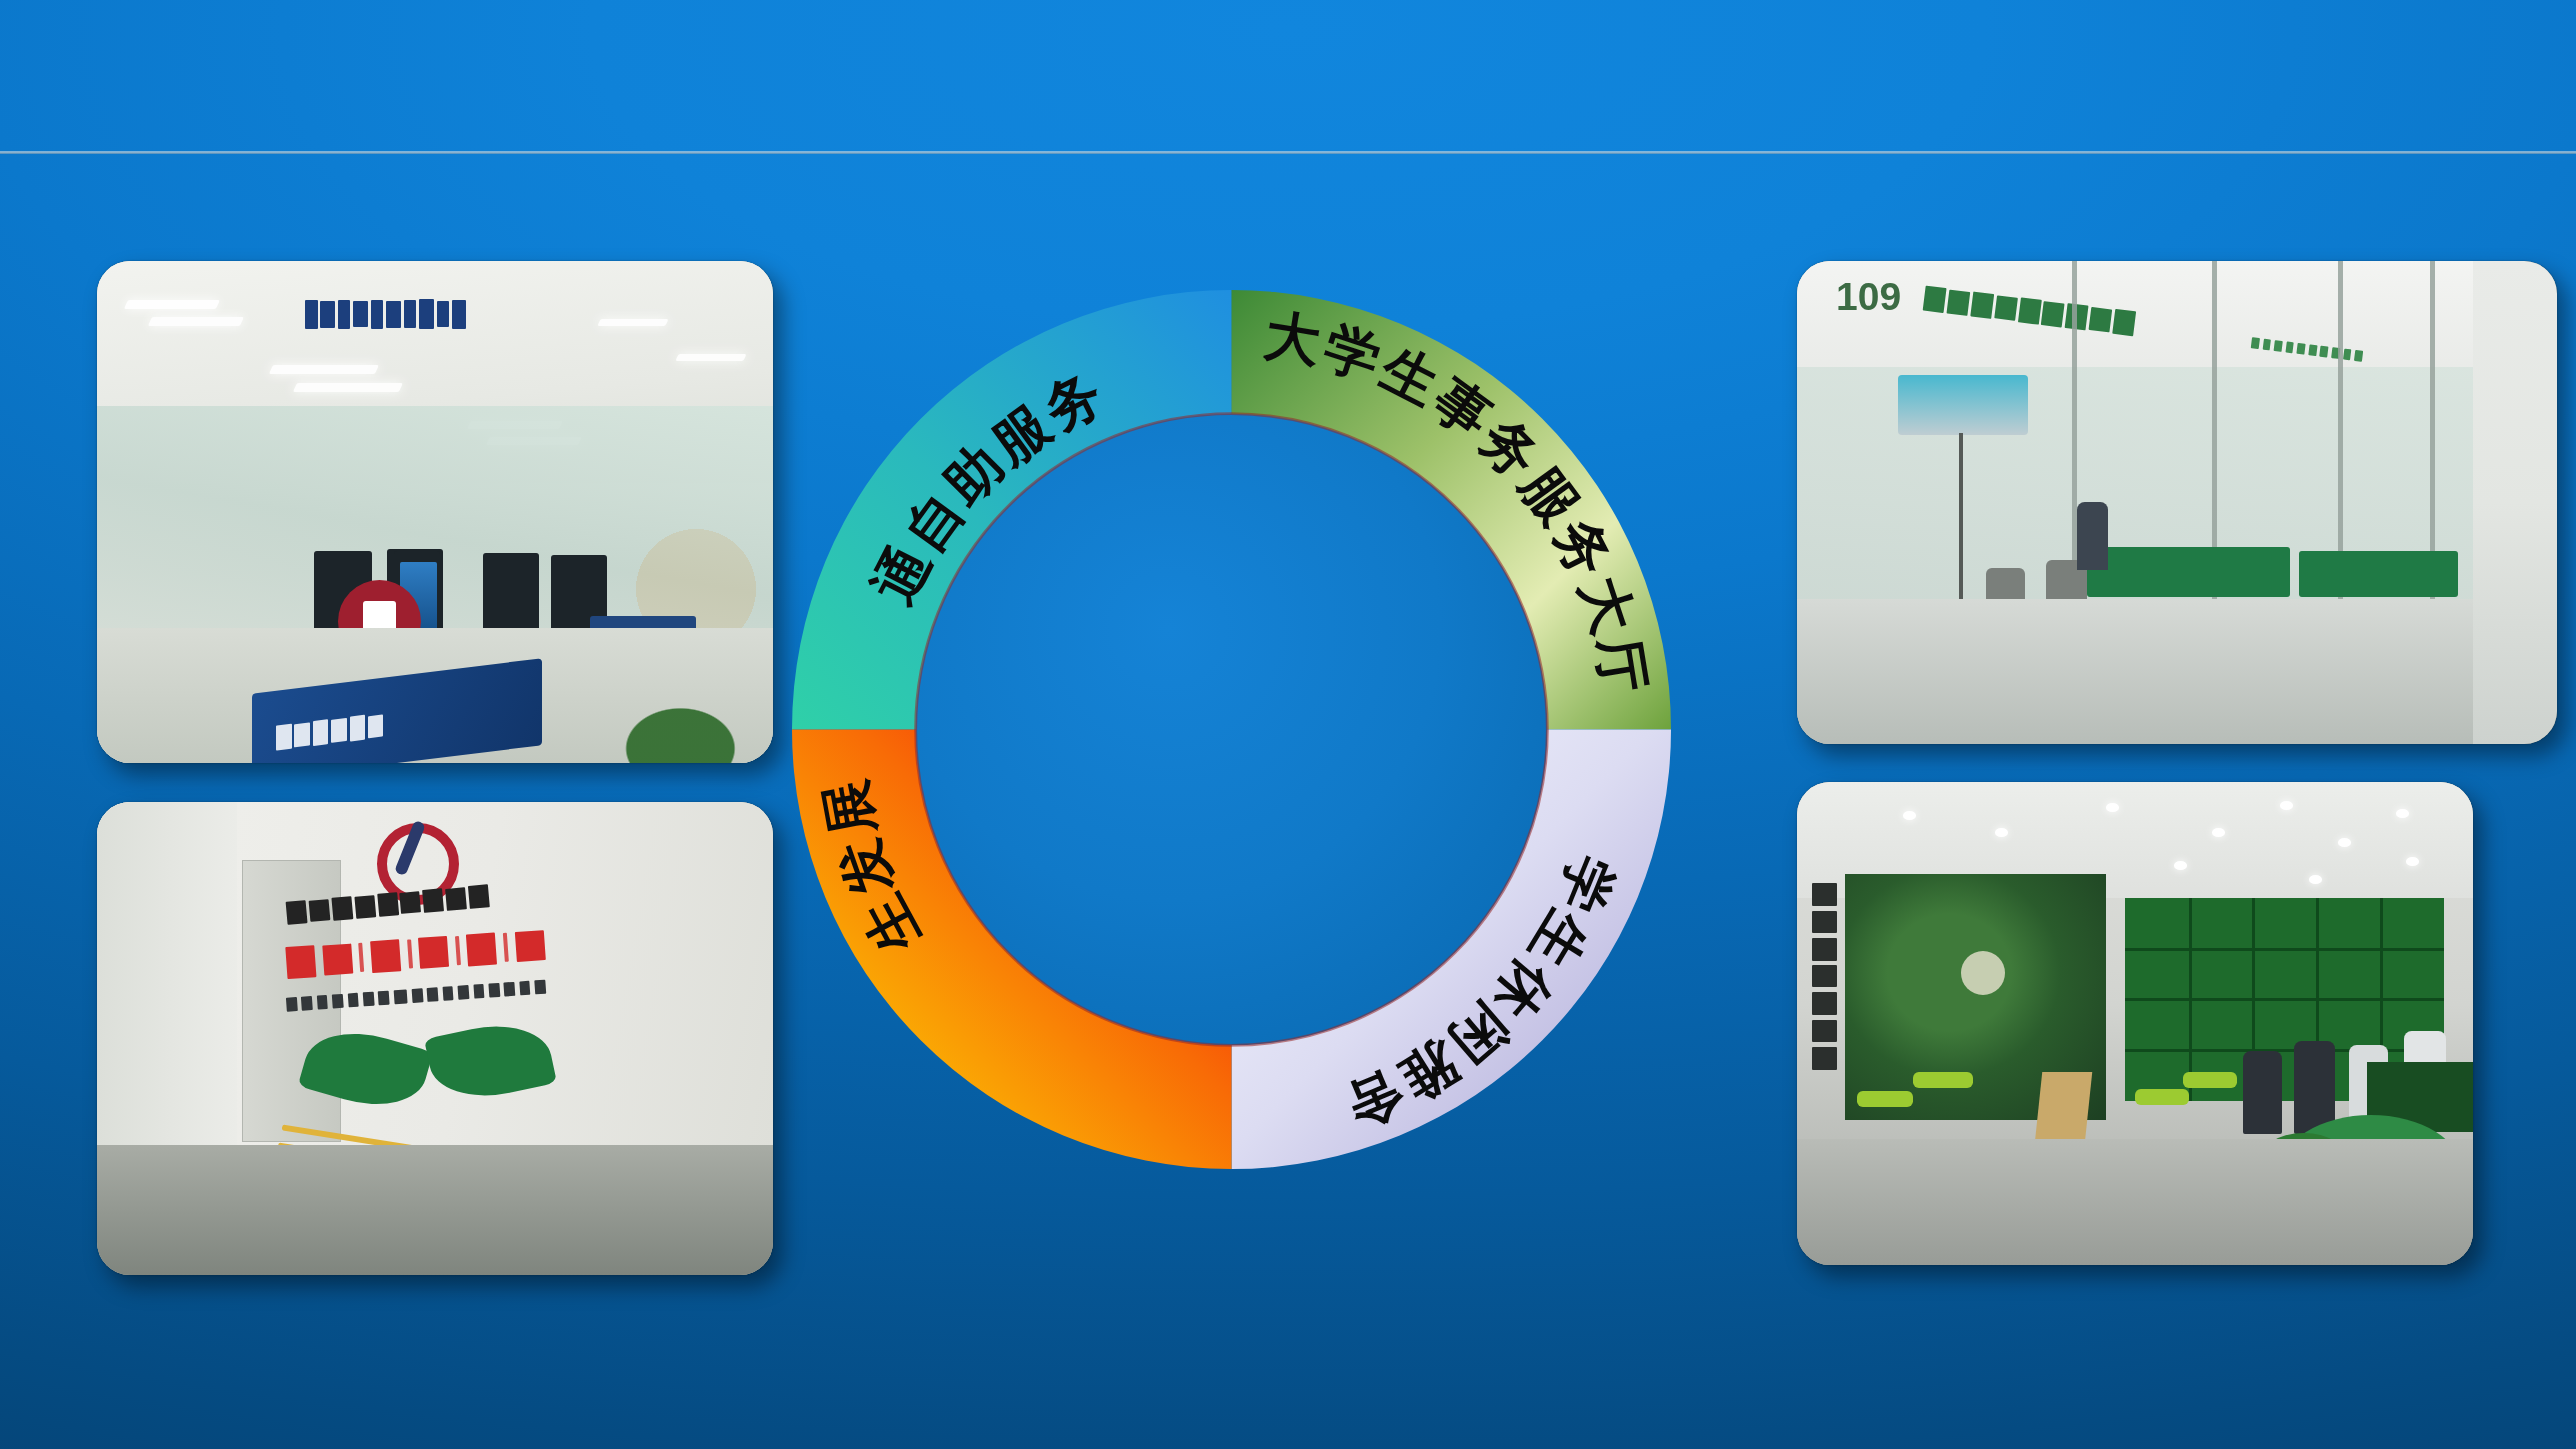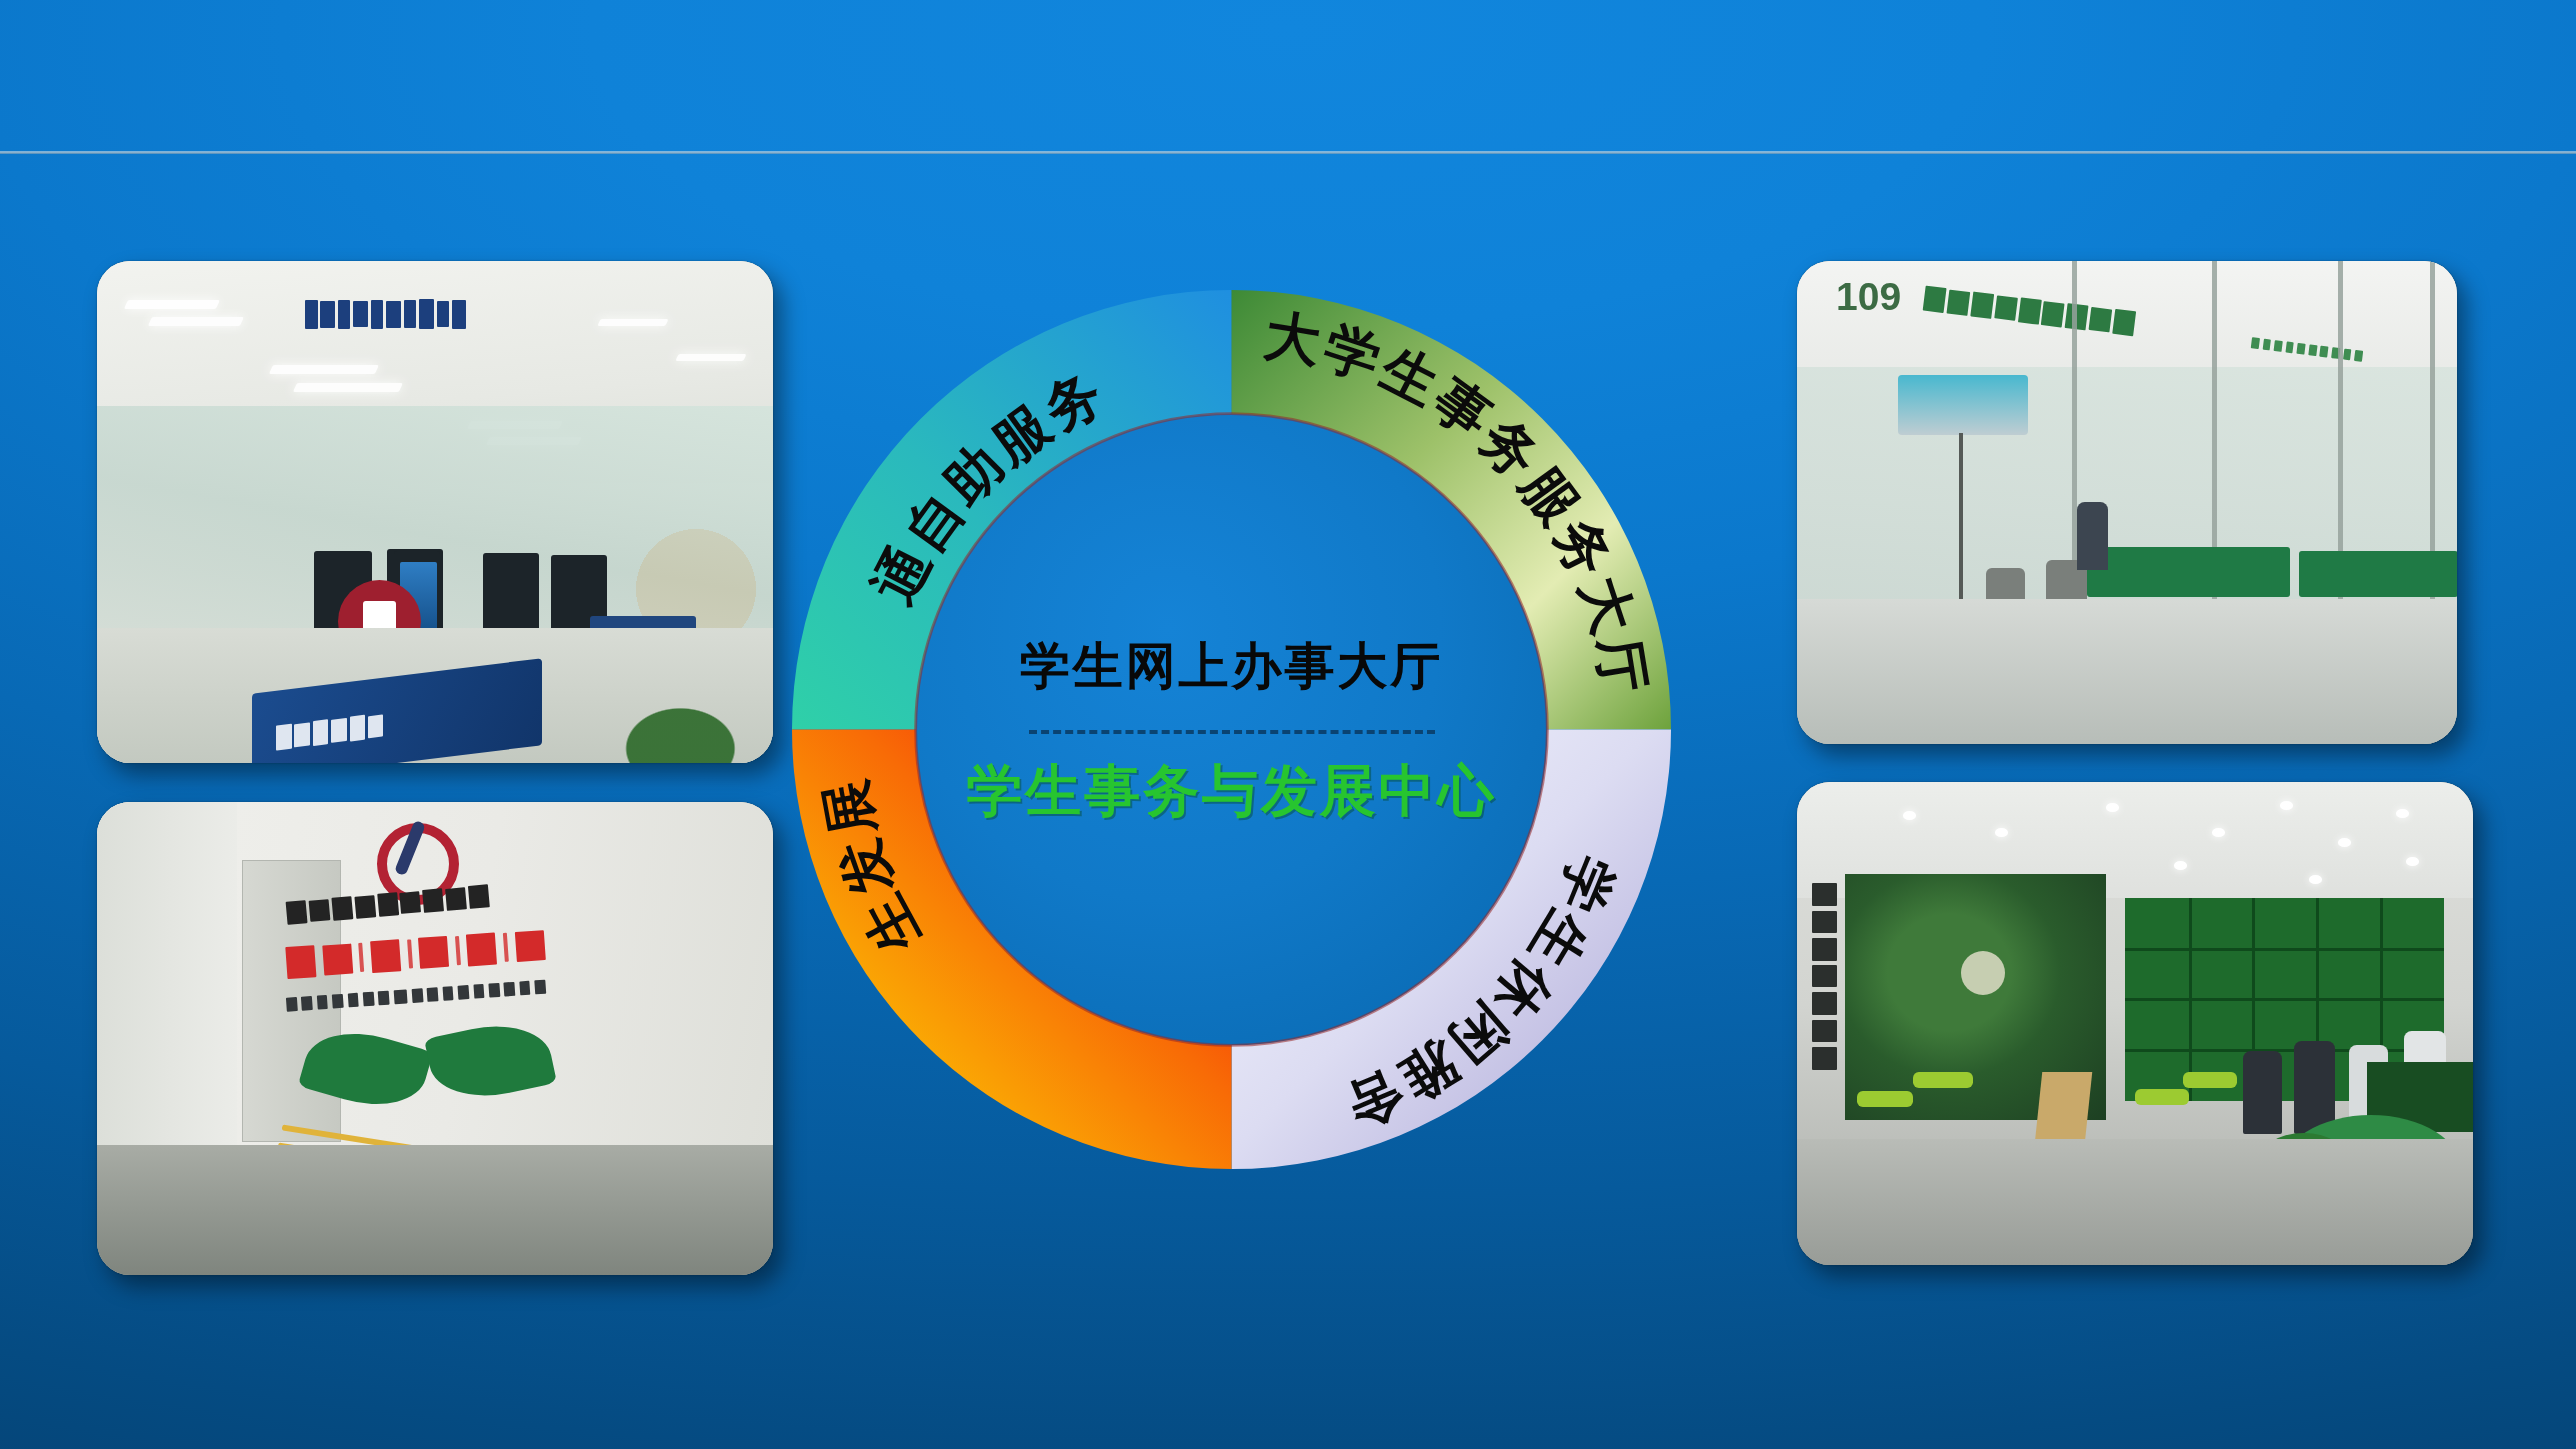--- a/index.html
+++ b/index.html
@@ -105,21 +105,21 @@
      background:#2b3a6b; transform:rotate(22deg); border-radius:5.8px;}
   .bl-cn1 { position:absolute; left:189px; top:85px; width:319px; height:25px; }
   .bl-cn2 { position:absolute; left:189px; top:133px; width:319px; height:33px; }
   .bl-en  { position:absolute; left:189px; top:184px; width:309px; height:15.5px; }
   .bl-leaf { position:absolute; border-radius:60% 10% 60% 10%; background:#1f7a3d; }
   .bl-stick { position:absolute; height:5.8px; background:#e0b33a; border-radius:2.9px; }
   .bl-floor { position:absolute; left:0; bottom:0; width:676px; height:130px;
      background:linear-gradient(180deg,#a8aca5,#7f857e); }
 
   
-  #photo-tr { left: 1797px; top: 261px; width: 660px; height: 483px; }
+  #photo-tr { left: 1797px; top: 261px; width: 760px; height: 483px; }
   #photo-tr .inner {
     background: linear-gradient(180deg,#e9ebe8 0%, #e3e6e2 50%, #cdd2ce 100%);
   }
   .tr-ceil { position:absolute; left:0; top:0; width:676px; height:135px;
      background:linear-gradient(180deg,#f3f4f2,#e7e9e6); }
   .tr-glass { position:absolute; left:0; top:106px; width:676px; height:290px;
      background:linear-gradient(185deg, rgba(216,228,222,.9), rgba(200,214,208,.85)); }
   .tr-mullion { position:absolute; top:0; width:4.8px; height:483px; background:rgba(150,162,156,.85); }
   .tr-num { position:absolute; left:39px; top:13.5px; font-size:39px; color:#3c6b44; font-weight:bold;}
   .tr-sign { position:absolute; left:126px; top:44px; width:319px; height:25px; transform:rotate(7deg);}
@@ -510,20 +510,15 @@
       </text>
       <text class="seg-label">
         <textPath href="#pathBR" startOffset="50%" text-anchor="middle">学生休闲雅舍</textPath>
       </text>
       <text class="seg-label">
         <textPath href="#pathBL" startOffset="50%" text-anchor="middle">大学生发展中心</textPath>
       </text>
     </svg>
   </div>
 
-  <div id="hub">
-    <div id="hub-title">学生网上办事大厅</div>
-    <div id="hub-divider"></div>
-    <div id="hub-sub">学生事务与发展中心</div>
-  </div>
 
 </div>
 
 
 </body></html>

